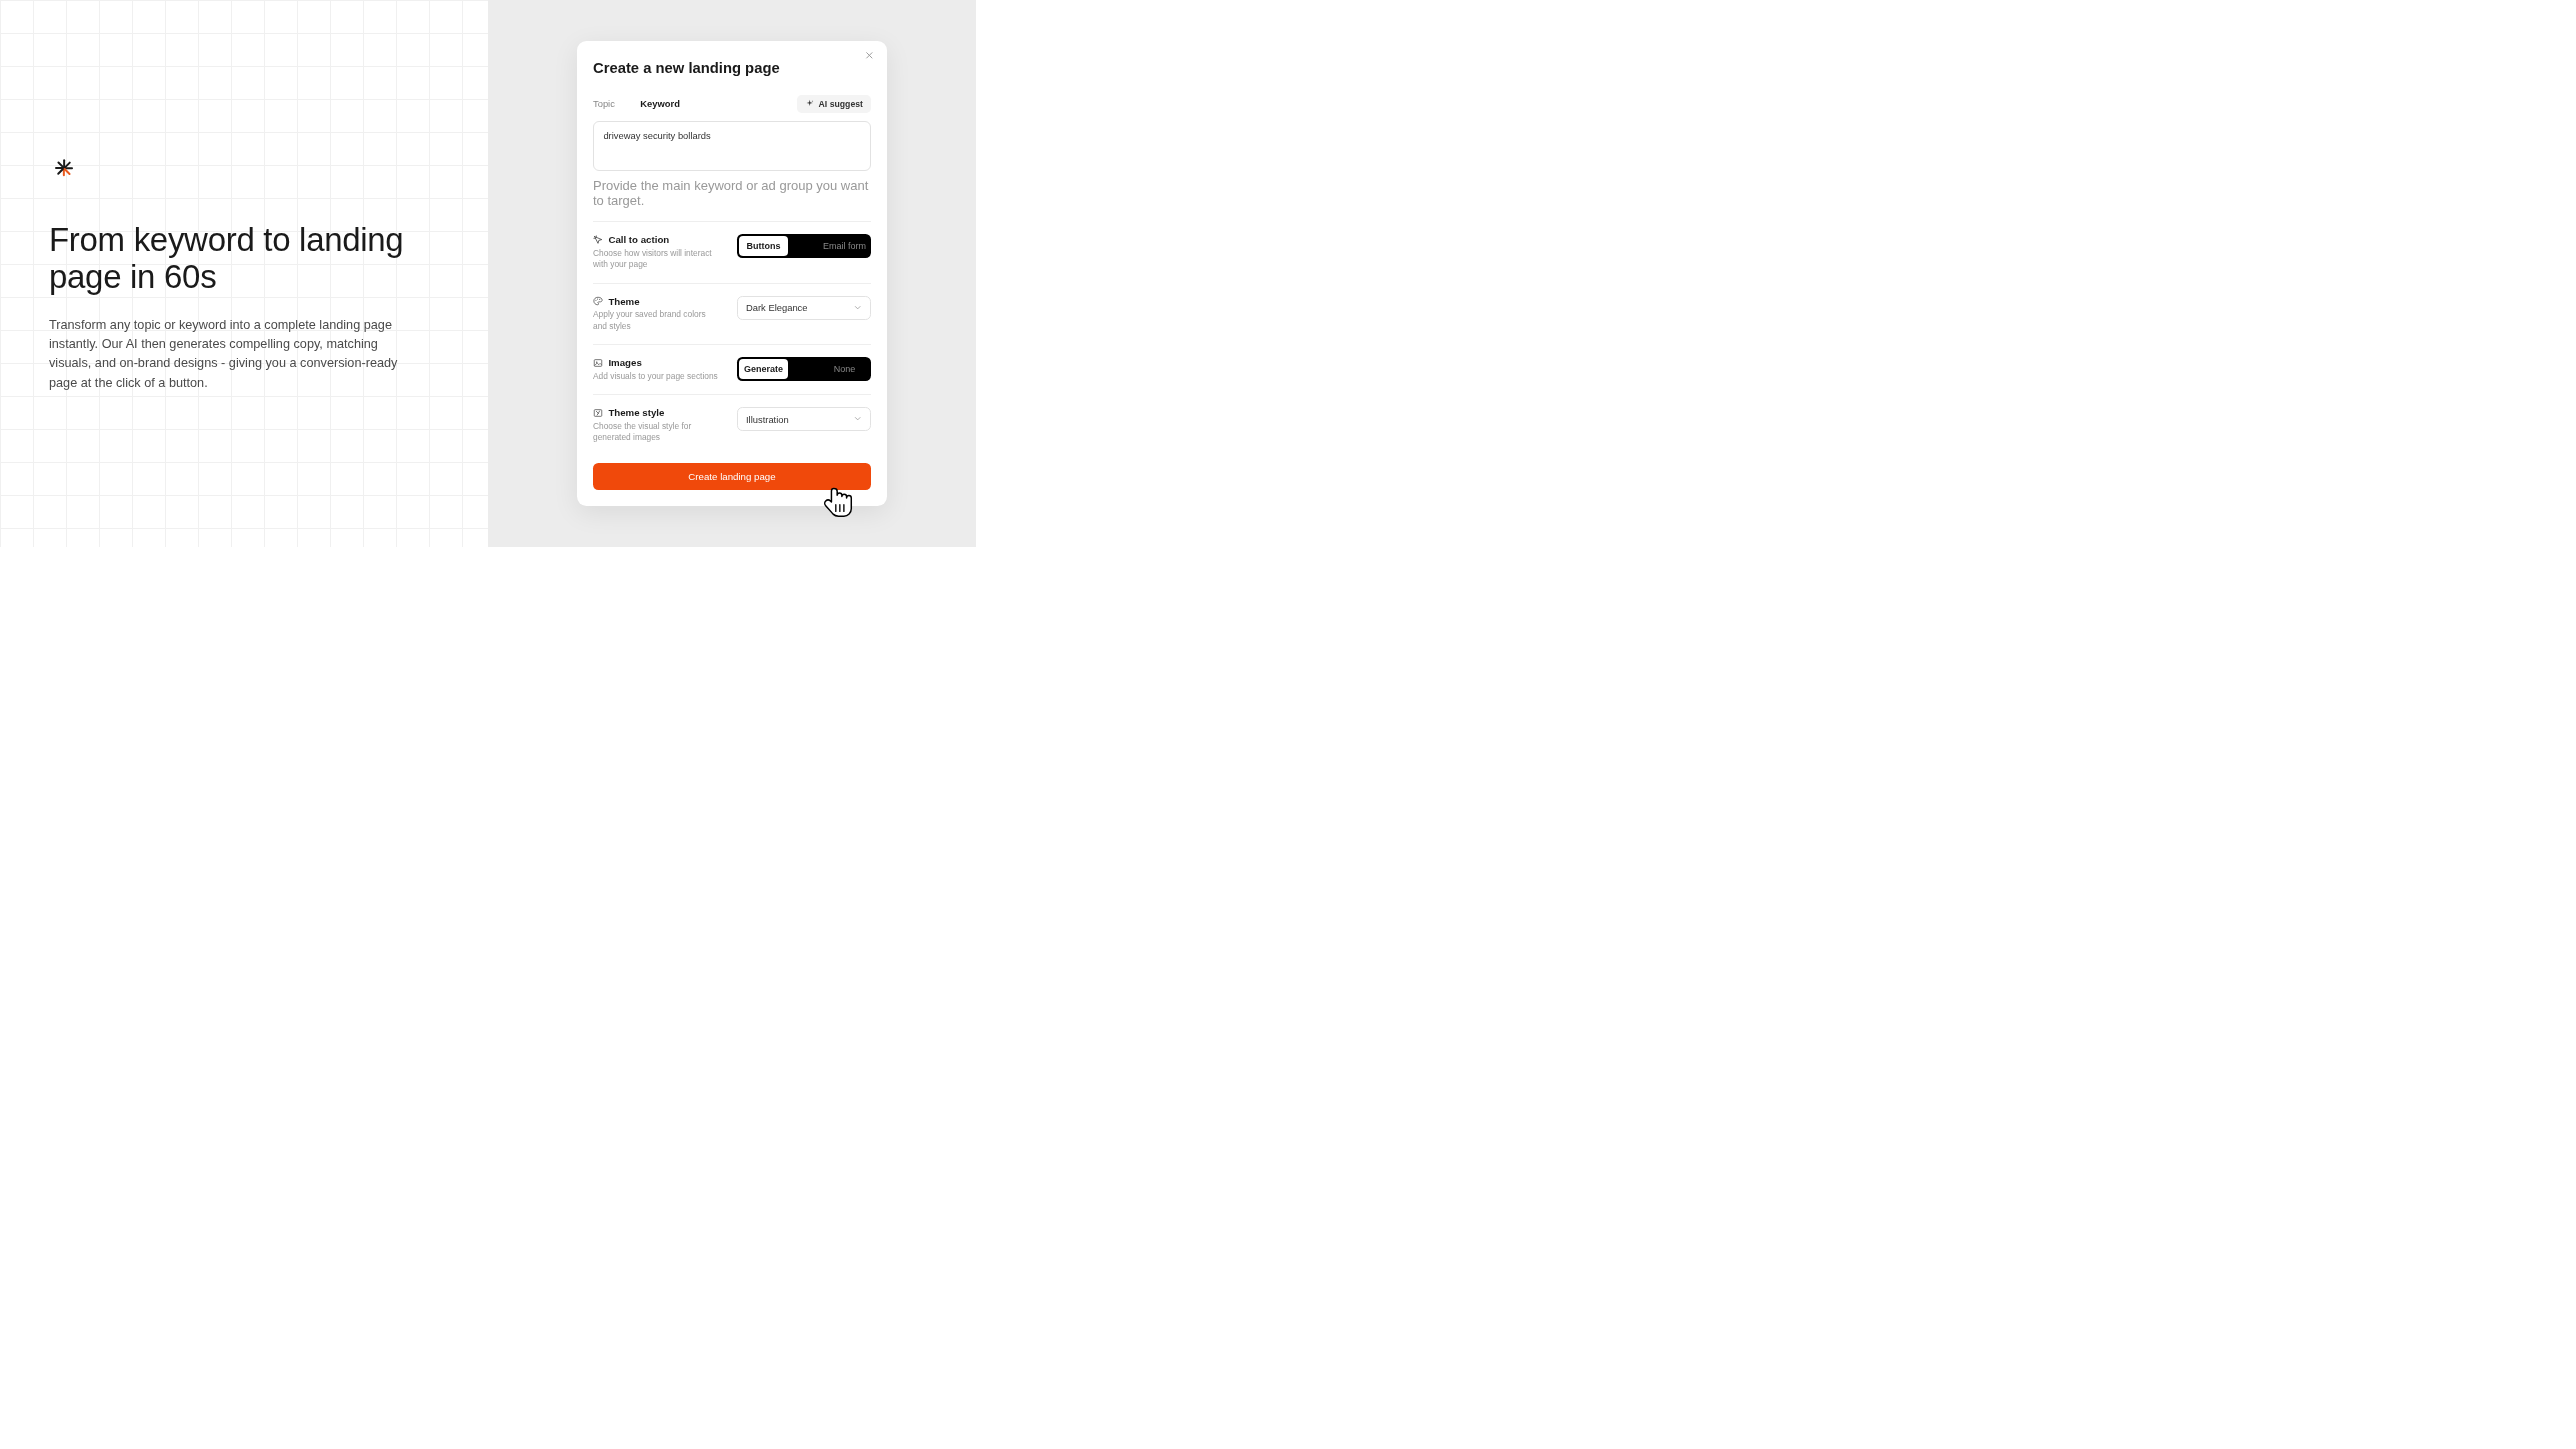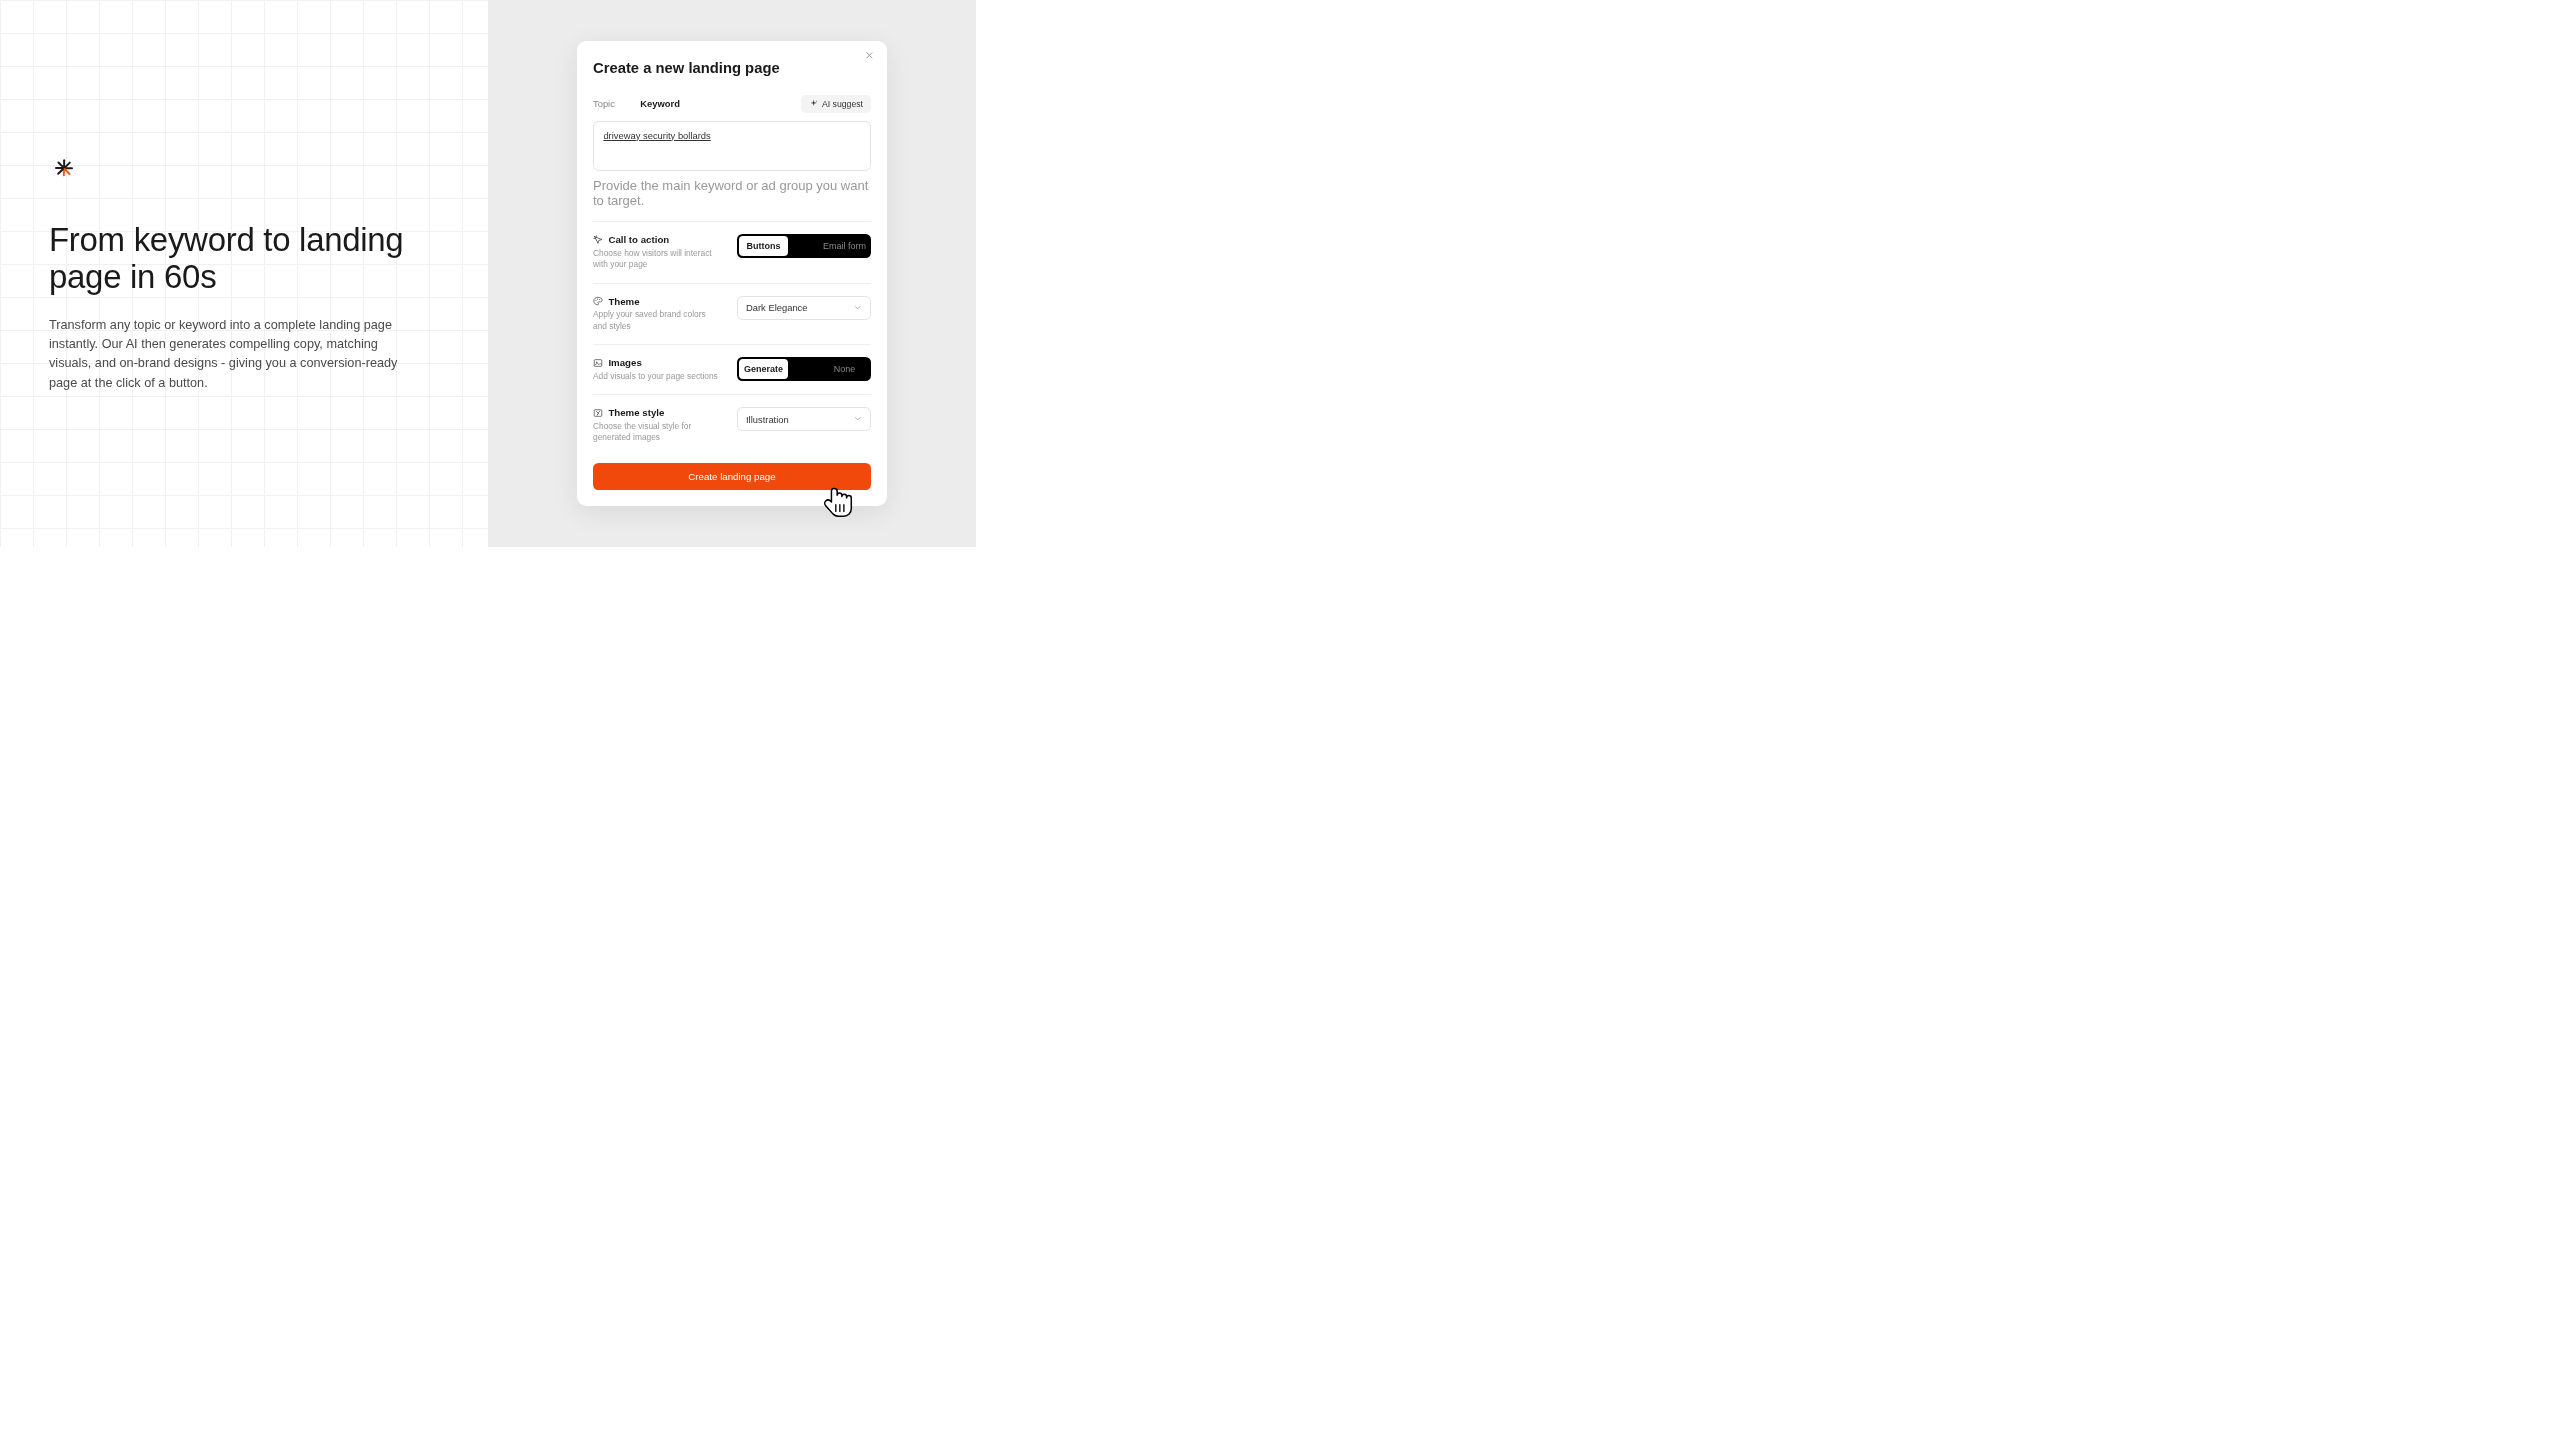--- a/index.html
+++ b/index.html
@@ -102,37 +102,36 @@
 .tab-item { color: #888; cursor: pointer; }
 .tab-item.active { color: #1a1a1a; font-weight: 600; padding-left: 12px; }
 .ai-suggest {
   display: flex;
   align-items: center;
   gap: 4px;
   background: #f4f4f4;
   padding: 4px 8px;
   border-radius: 4.7px;
   font-size: 8.7px;
-  font-weight: 400;
+  font-weight: 700;
   color: #333;
   cursor: pointer;
 }
 .textarea {
   width: 100%;
   height: 50px;
   border: 0.7px solid #e2e2e2;
   border-radius: 6px;
   padding: 8px 9.4px;
   font-size: 9.4px;
   font-family: inherit;
   resize: none;
   color: #333;
   margin-bottom: 5.4px;
   position: relative;
-  text-decoration: underline;
 }
 .helper-text {
   font-size: 13px;
   color: #999;
   margin-bottom: 13.4px;
 }
 .divider { border-top:0.7px solid #eee; margin-bottom: 12px; }
 .option-row {
   display: flex;
   align-items: flex-start;

